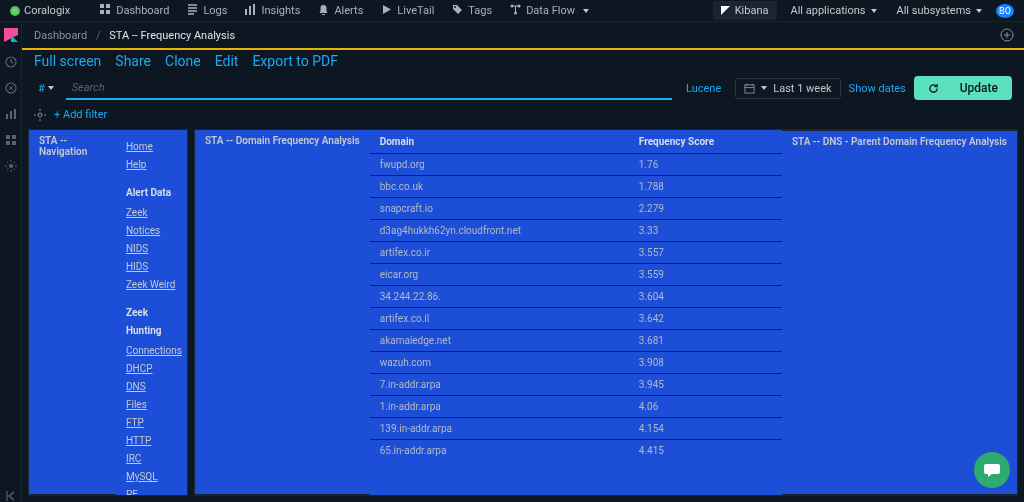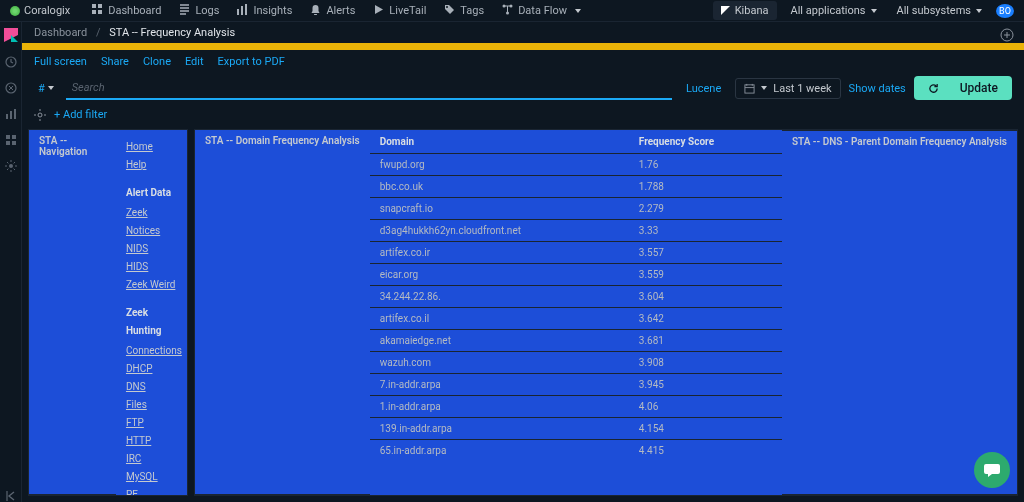--- a/index.html
+++ b/index.html
@@ -1,43 +1,43 @@
 <!DOCTYPE html>
 <html><head>
 <meta charset="utf-8">
 <style>
 *{margin:0;padding:0;box-sizing:border-box;font-family:-apple-system,BlinkMacSystemFont,"Segoe UI",Roboto,sans-serif}
 body{background:#0d1721;color:#c4c9cf;font-size:11px;overflow:hidden;width:1024px;height:502px}
 a{color:#c4c9cf;text-decoration:underline;cursor:pointer}
 .topbar{height:22px;background:#0d1721;display:flex;align-items:center;padding:0 10px;border-bottom:1px solid #1a2532}
-.logo{display:flex;align-items:center;gap:4px;margin-right:14px;cursor:pointer}
+.logo{display:flex;align-items:center;gap:4px;margin-right:22px;cursor:pointer}
 .logo-dot{width:10px;height:10px;border-radius:50%;background:radial-gradient(circle,#6dd66d 20%,#3aa83a 100%)}
 .nav-items{display:flex;gap:2px}
 .nav-item{display:flex;align-items:center;gap:5px;padding:3px 8px;color:#a8b0b9;cursor:pointer;font-size:11px}
 .nav-item svg{width:11px;height:11px;fill:#a8b0b9}
 .topbar-right{margin-left:auto;display:flex;align-items:center;gap:8px}
 .kibana-btn{display:flex;align-items:center;gap:5px;background:#1a2532;padding:3px 8px;border-radius:3px;cursor:pointer}
 .kibana-btn svg{width:9px;height:9px;fill:#fff}
 .dropdown{display:flex;align-items:center;gap:5px;padding:3px 6px;cursor:pointer;color:#c4c9cf;font-size:11px}
 .caret-down{width:0;height:0;border-left:3px solid transparent;border-right:3px solid transparent;border-top:4px solid #c4c9cf}
 .avatar{width:18px;height:14px;border-radius:50%;background:#1a7fff;color:#fff;display:flex;align-items:center;justify-content:center;font-size:9px;font-weight:400;cursor:pointer}
 .shell{display:flex;height:calc(100% - 22px)}
 .icon-rail{width:22px;background:#0d1721;border-right:1px solid #1a2532;display:flex;flex-direction:column;align-items:center;padding-top:6px;gap:14px}
 .icon-rail .rail-logo{width:14px;height:14px;cursor:pointer}
 .icon-rail .rail-icon{width:12px;height:12px;fill:#5a6470;cursor:pointer}
 .icon-rail .rail-spacer{flex:1}
 .main{flex:1;display:flex;flex-direction:column;overflow:hidden}
-.breadcrumb-bar{height:28px;display:flex;align-items:center;padding:0 12px;border-bottom:7px solid #eab308;position:relative}
+.breadcrumb-bar{height:28px;display:flex;align-items:center;padding:0 12px;border-bottom:2px solid #eab308;position:relative}
 .breadcrumb{color:#8a929c;font-size:11px}
 .breadcrumb .sep{margin:0 6px;color:#5a6470}
 .breadcrumb .current{color:#e1e5ea}
 .bc-actions{position:absolute;right:10px;top:6px}
 .bc-actions svg{width:14px;height:14px;fill:#8a929c;cursor:pointer}
 .action-row{height:22px;display:flex;align-items:center;gap:14px;padding:0 12px}
-.action-link{color:#1ba9f5;font-size:11px;cursor:pointer}
+.action-link{color:#1ba9f5;font-size:14px;cursor:pointer}
 .search-row{display:flex;align-items:center;padding:4px 12px;gap:8px}
 .hash-btn{display:flex;align-items:center;gap:3px;color:#1ba9f5;font-size:11px;cursor:pointer;padding:0 4px}
 .search-input{flex:1;background:transparent;border:none;border-bottom:2px solid #1ba9f5;color:#fff;padding:4px 6px;font-size:11px;outline:none}
 .search-input::placeholder{color:#5a6470;font-style:italic}
 .lucene{color:#1ba9f5;font-size:11px;cursor:pointer;padding:0 6px}
 .date-picker{display:flex;align-items:center;gap:6px;border:1px solid #2a3542;border-radius:3px;padding:3px 8px;cursor:pointer}
 .date-picker svg{width:11px;height:11px;fill:#8a929c}
 .show-dates{color:#1ba9f5;font-size:11px;cursor:pointer;margin-left:auto}
 .update-btn{background:#5be0c0;color:#0d1721;border:none;padding:5px 14px;border-radius:4px;font-size:12px;font-weight:500;display:flex;align-items:center;gap:21px;cursor:pointer}
 .update-btn svg{width:11px;height:11px;fill:#0d1721}

